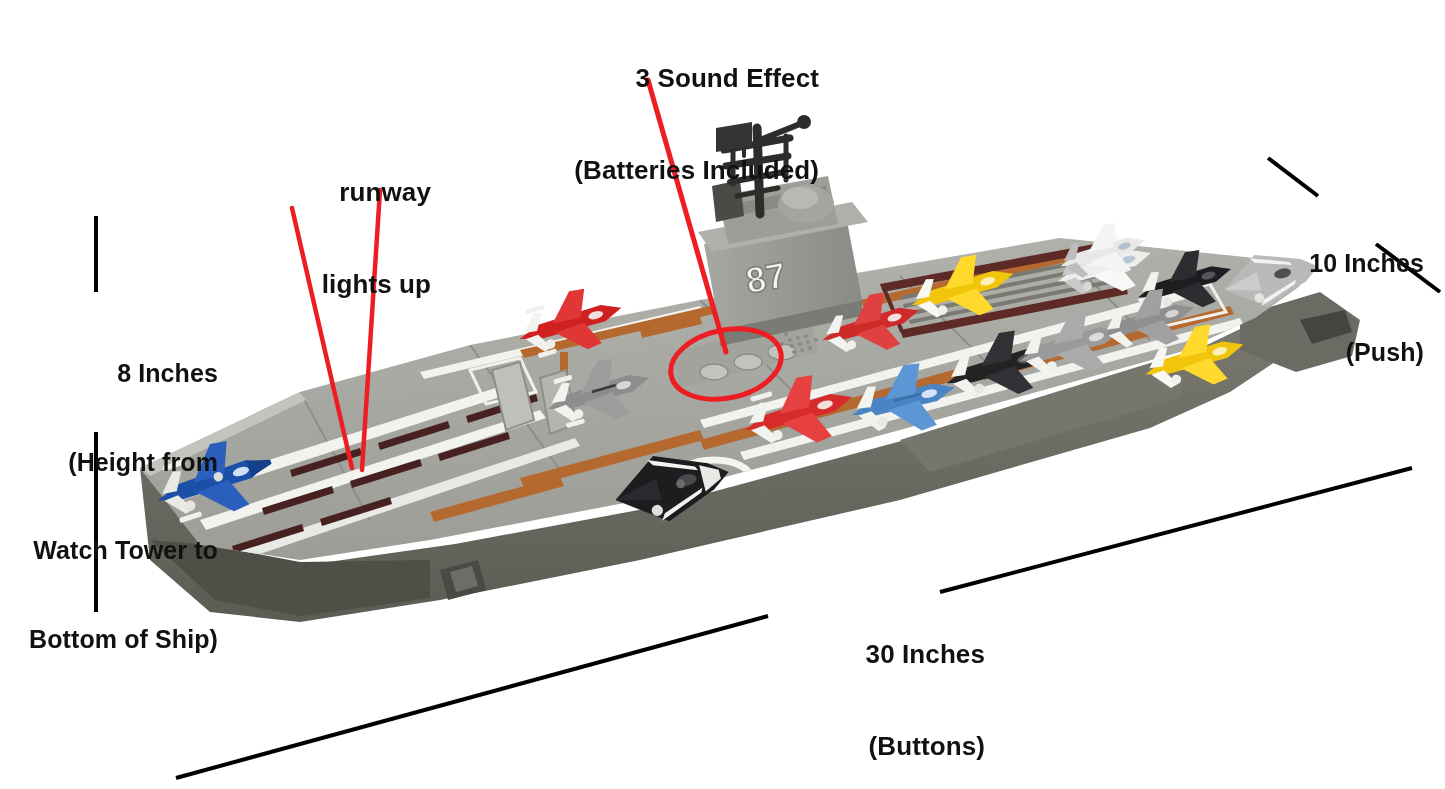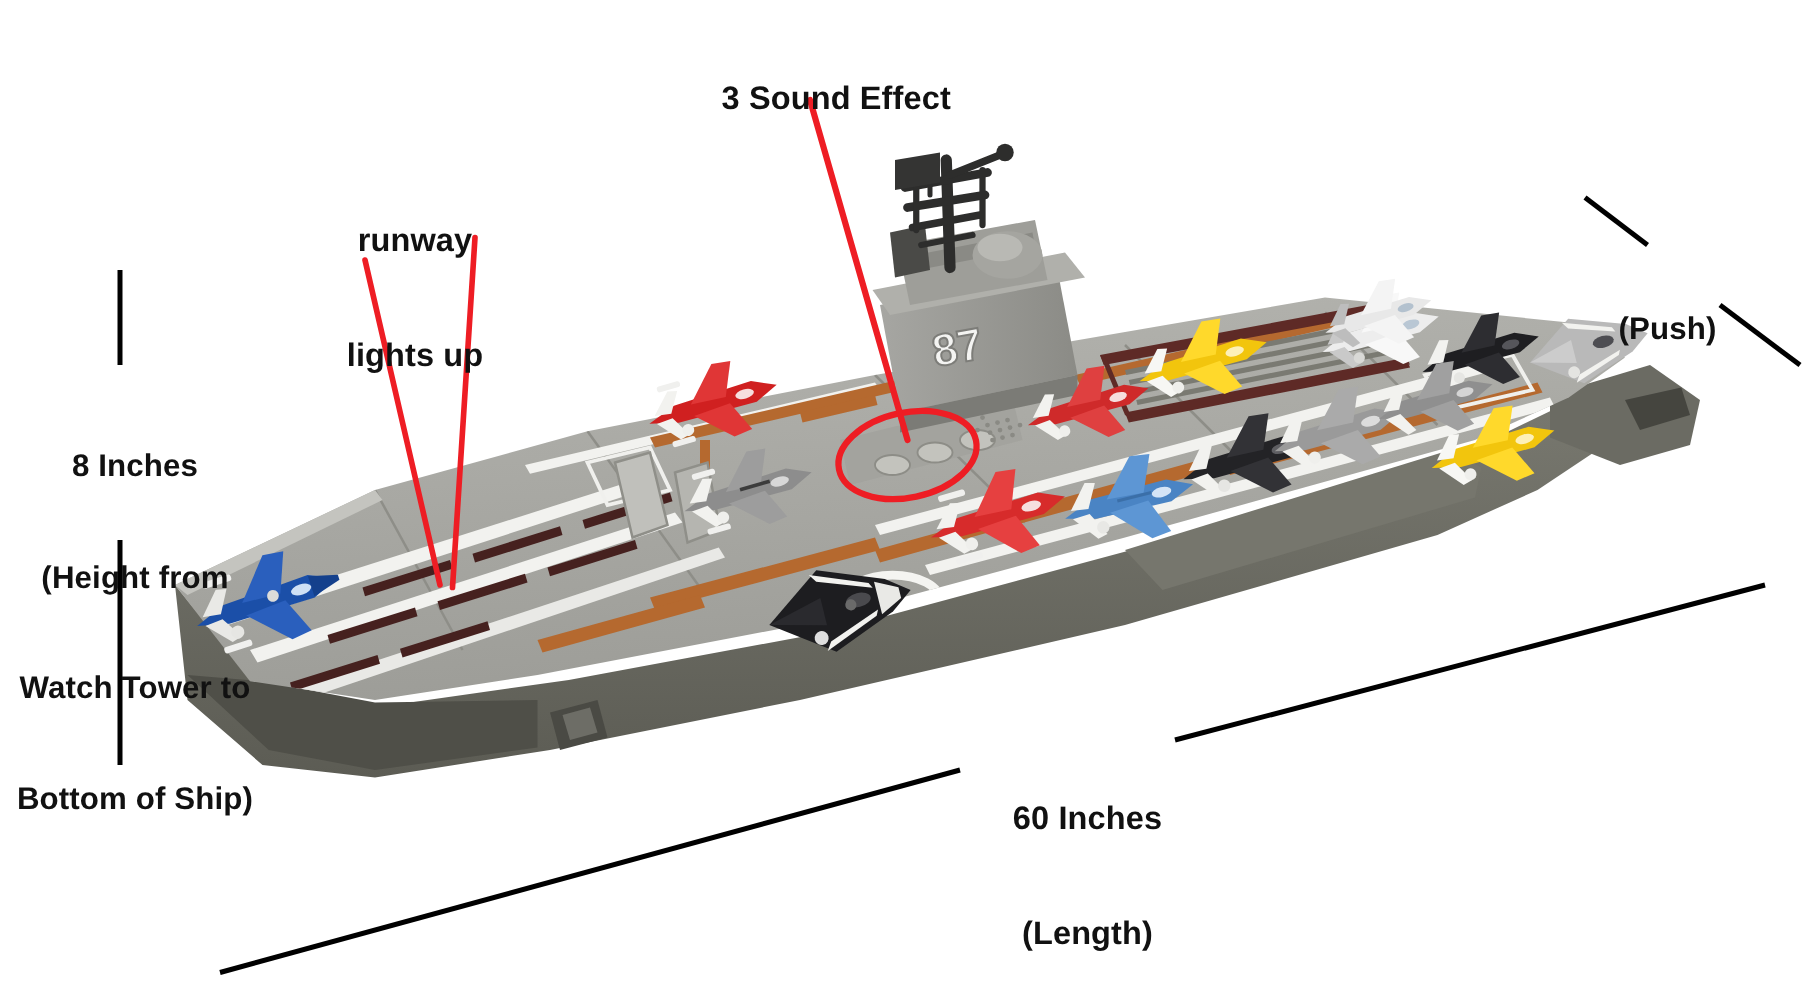--- a/index.html
+++ b/index.html
@@ -1,20 +1,20 @@
 <!DOCTYPE html>
 <html><head>
 <meta charset="utf-8">
 <style>
   html,body{margin:0;padding:0;background:#fff;}
   body{width:1445px;height:789px;position:relative;overflow:hidden;
        font-family:"Liberation Sans",sans-serif;color:#000;}
   #stage{position:absolute;inset:0;width:1445px;height:789px;}
   #svgroot{position:absolute;left:0;top:0;width:1445px;height:789px;}
-  .callout{position:absolute;text-align:center;font-weight:700;line-height:1.18;
+  .callout{position:absolute;text-align:right;font-weight:700;line-height:1.18;
            color:#111;letter-spacing:0.1px;white-space:pre;}
   #callout-sound{left:519px;top:2px;width:300px;font-size:26px;}
   #callout-flight{left:233px;top:116px;width:198px;font-size:26px;}
   #callout-height{left:-2px;top:300px;width:220px;font-size:25px;}
   #callout-width{left:1244px;top:190px;width:180px;font-size:25px;}
   #callout-length{left:755px;top:578px;width:230px;font-size:26px;}
 </style>
 </head>
 <body>
 
@@ -387,36 +387,38 @@
     <line x1="1268" y1="158" x2="1318" y2="196" stroke="#000" stroke-width="4"></line>
     <line x1="1376" y1="244" x2="1440" y2="292" stroke="#000" stroke-width="4"></line>
 
     <line x1="176" y1="778" x2="768" y2="616" stroke="#000" stroke-width="4"></line>
     <line x1="940" y1="592" x2="1412" y2="468" stroke="#000" stroke-width="4"></line>
   </g>
 </svg>
 
 <div class="callout" id="callout-sound">
   <div>3 Sound Effect</div>
+  <div>(Batteries Included)</div>
 </div>
 
 <div class="callout" id="callout-flight">
   <div>runway</div>
   <div>lights up</div>
 </div>
 
 <div class="callout" id="callout-height">
   <div>8 Inches</div>
   <div>(Height from</div>
   <div>Watch Tower to</div>
   <div>Bottom of Ship)</div>
 </div>
 
 <div class="callout" id="callout-width">
+  <div>10 Inches</div>
   <div>(Push)</div>
 </div>
 
 <div class="callout" id="callout-length">
-  <div>60 Inches</div>
-  <div>(Length)</div>
+  <div>30 Inches</div>
+  <div>(Buttons)</div>
 </div>
 
 </div>
 
 </body></html>

